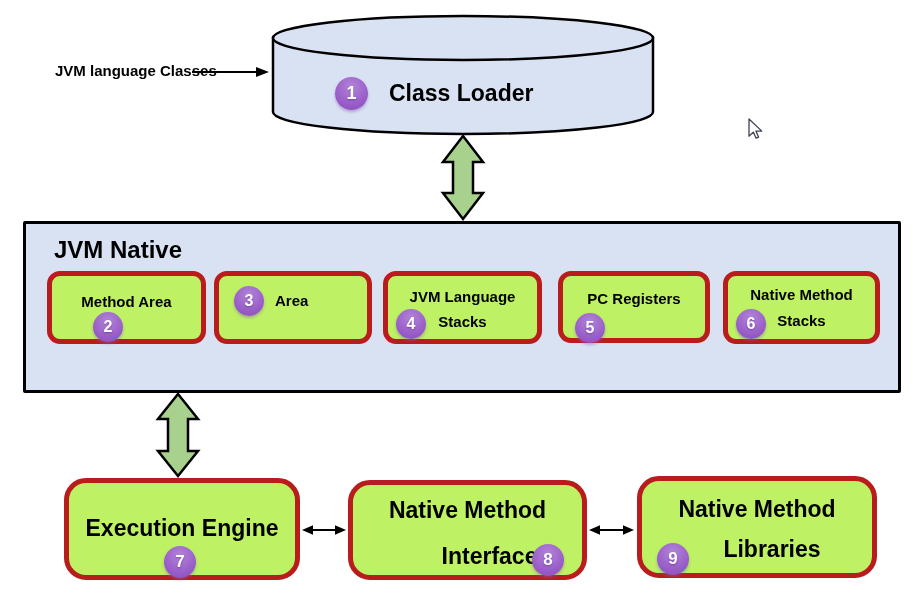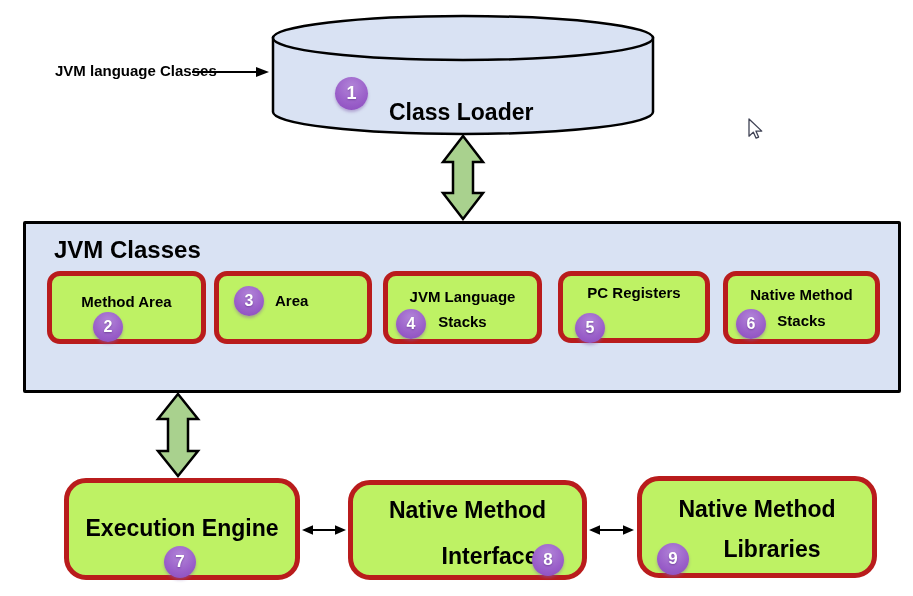--- a/index.html
+++ b/index.html
@@ -36,44 +36,44 @@
 
 <div class="canvas">
 
   <div class="t" style="left:7px; top:62px; font-size:15px;margin-left:48px;">JVM language Classes</div>
 
   <svg class="overlay" style="left:271px; top:13px;" width="384" height="124" viewBox="0 0 384 124">
     <path d="M2,25 V99 a190,22 0 0 0 380,0 V25 Z" fill="#d9e2f3" stroke="#000" stroke-width="2.5"></path>
     <ellipse cx="192" cy="25" rx="190" ry="22" fill="#d9e2f3" stroke="#000" stroke-width="2.5"></ellipse>
   </svg>
   <div class="badge s33" style="left:335px; top:77px;">1</div>
-  <div class="t" style="left:389px; top:80px; font-size:23px;margin-top:19px;">Class Loader</div>
+  <div class="t" style="left:389px; top:80px; font-size:23px;">Class Loader</div>
 
   <div class="bigbox" style="left:23px; top:221px; width:878px; height:172px;">
-    <div class="t" style="left:28px; top:12px; font-size:24px;">JVM Classes</div>
+    <div class="t" style="left:28px; top:12px; font-size:24px;">JVM Native</div>
   </div>
 
   <div class="obox mem" style="left:47px; top:271px; width:159px; height:73px;">
     <div class="t ctr" style="top:17px; font-size:15px;">Method Area</div>
     <div class="badge s30" style="left:41px; top:36px;">2</div>
   </div>
 
   <div class="obox mem" style="left:214px; top:271px; width:158px; height:73px;">
     <div class="badge s30" style="left:15px; top:10px;">3</div>
     <div class="t" style="left:56px; top:16px; font-size:15px;">Area</div>
   </div>
 
   <div class="obox mem" style="left:383px; top:271px; width:159px; height:73px;">
     <div class="t ctr" style="top:12px; font-size:15px;">JVM Language</div>
     <div class="t ctr" style="top:37px; font-size:15px;">Stacks</div>
     <div class="badge s30" style="left:8px; top:33px;">4</div>
   </div>
 
   <div class="obox mem" style="left:558px; top:271px; width:152px; height:72px;">
-    <div class="t ctr" style="top:8px; font-size:15px;">PC Registers</div>
+    <div class="t ctr" style="top:14px; font-size:15px;">PC Registers</div>
     <div class="badge s30" style="left:12px; top:37px;">5</div>
   </div>
 
   <div class="obox mem" style="left:723px; top:271px; width:157px; height:73px;">
     <div class="t ctr" style="top:10px; font-size:15px;">Native Method</div>
     <div class="t ctr" style="top:36px; font-size:15px;">Stacks</div>
     <div class="badge s30" style="left:8px; top:33px;">6</div>
   </div>
 
   <div class="obox big" style="left:64px; top:478px; width:236px; height:102px;padding-left:23px;">

